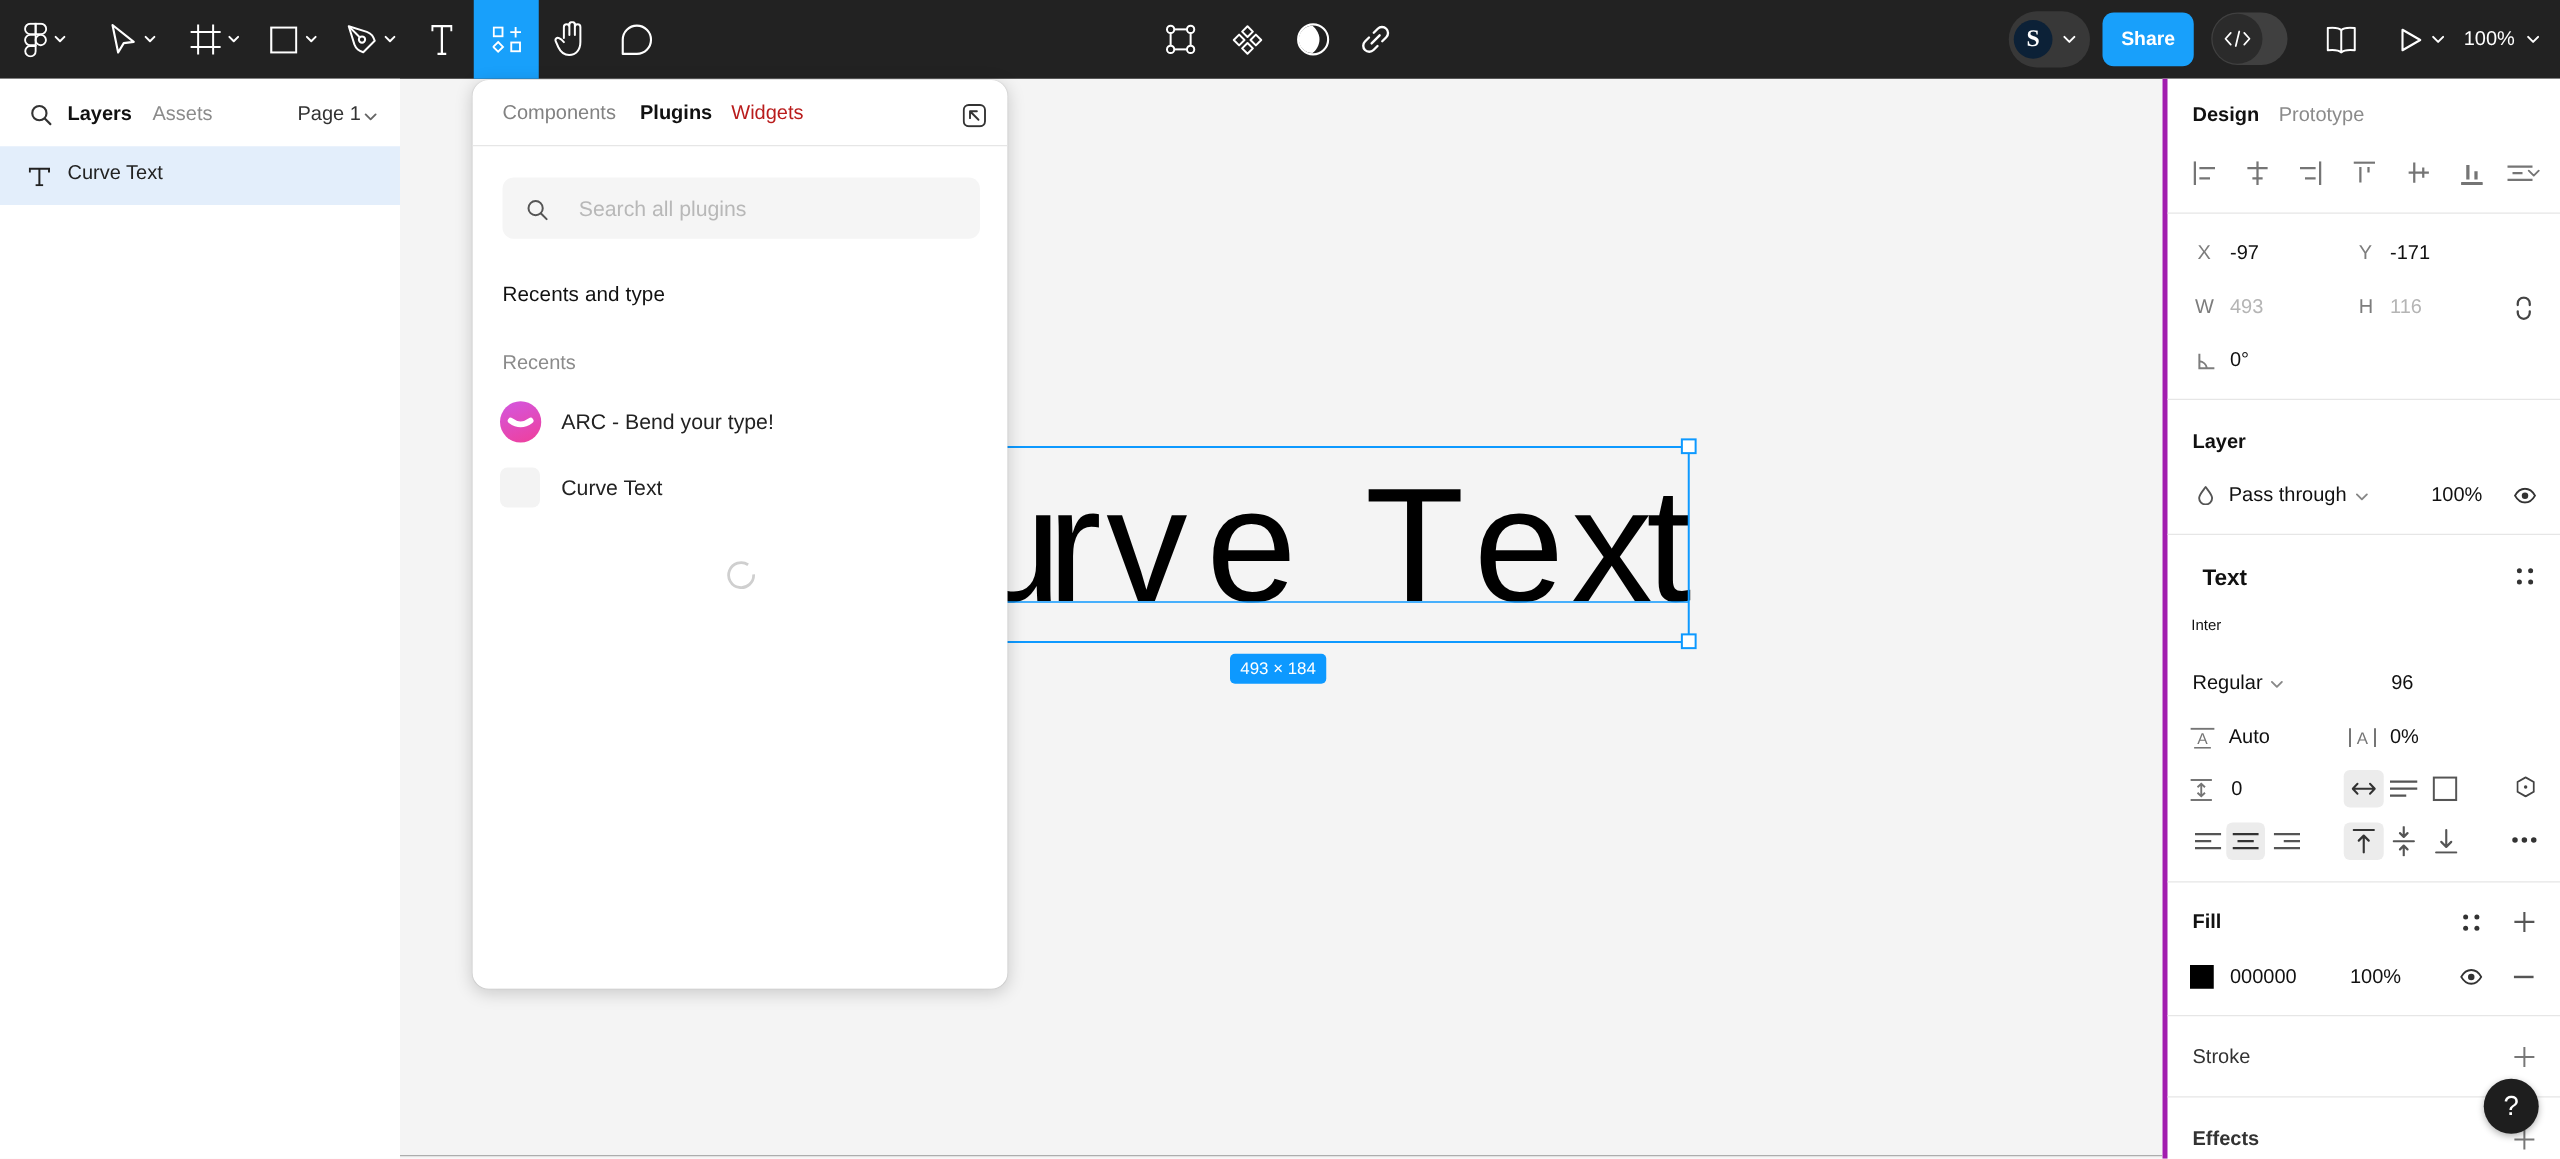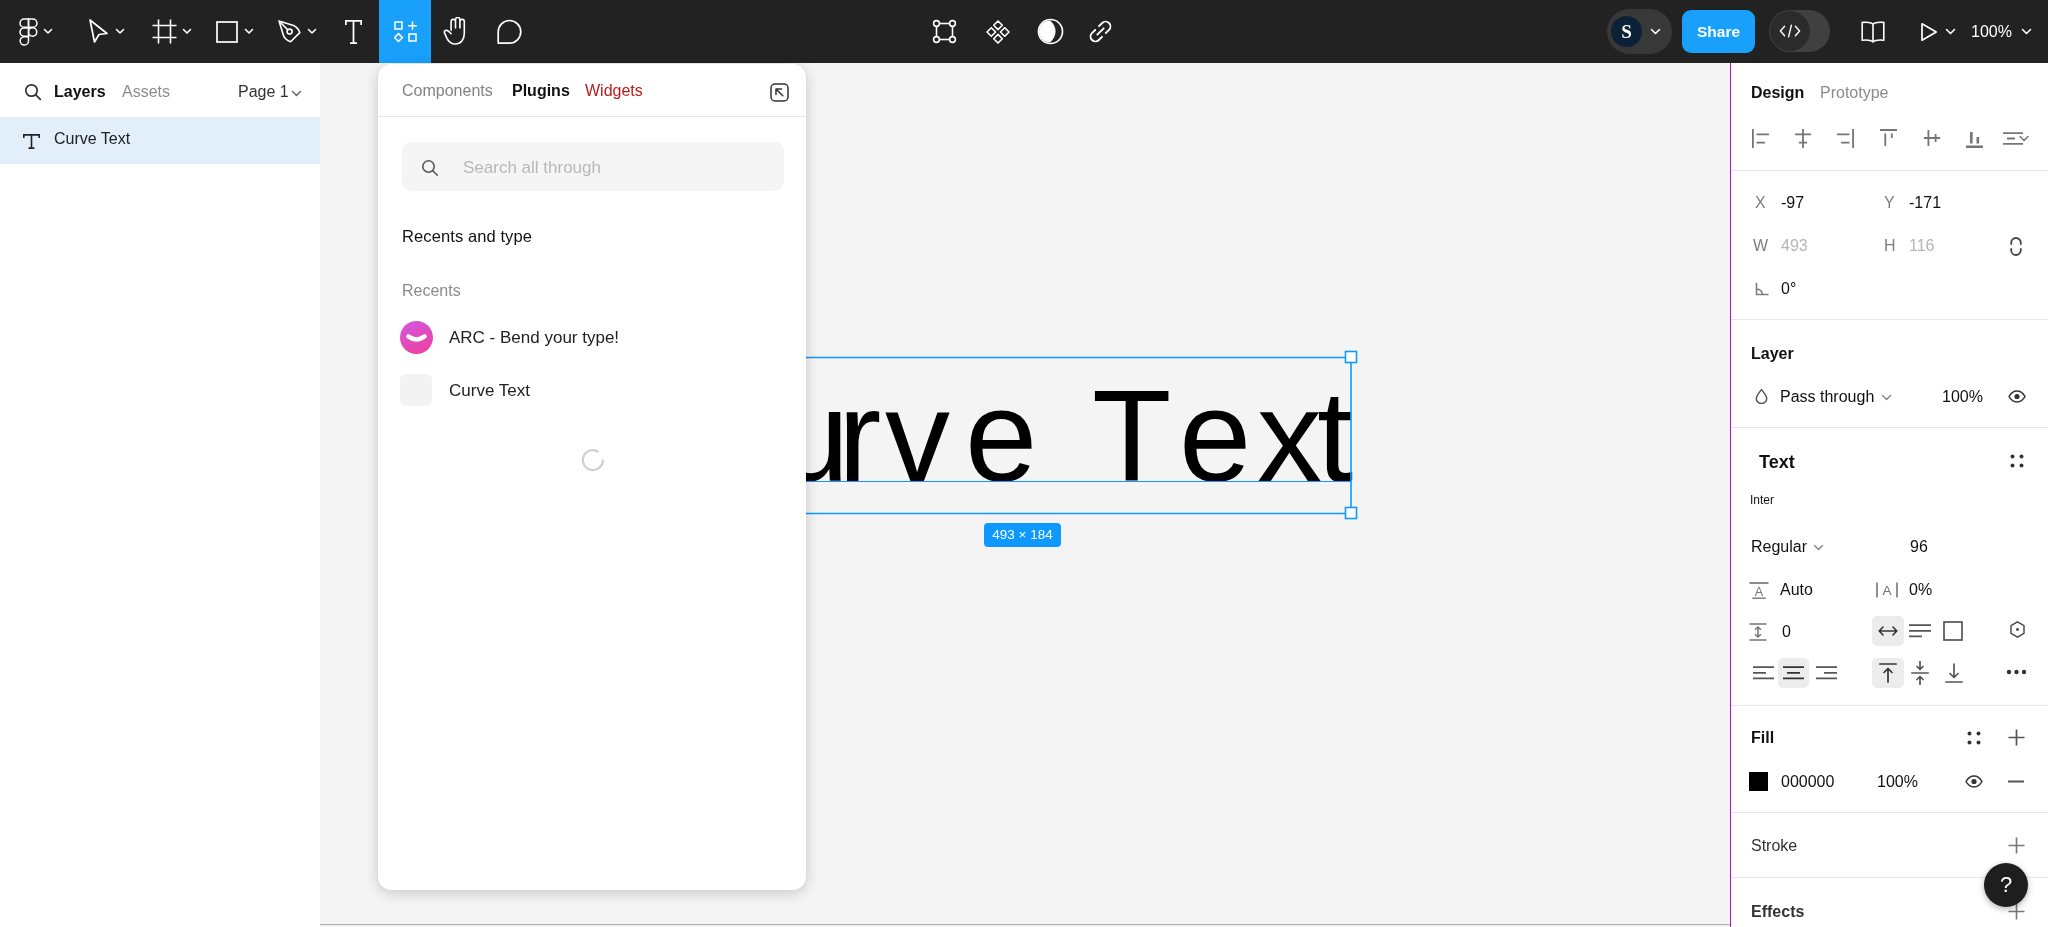--- a/index.html
+++ b/index.html
@@ -9,24 +9,24 @@
   
   #toolbar { position:absolute; left:0; top:0; width:2048px; height:63px; background:#222222; }
   #toolbar svg { position:absolute; }
   .chev { stroke:#ffffff; stroke-width:1.6; fill:none; stroke-linecap:round; stroke-linejoin:round; }
   
   #leftbar { position:absolute; left:0; top:63px; width:320px; height:776px; background:#ffffff; }
   #layer-row { position:absolute; left:0; top:54px; width:320px; height:47px; background:#e3eefb; }
   
   #canvas { position:absolute; left:320px; top:63px; width:1410px; height:864px; background:#f4f4f4; overflow:hidden; }
   
-  #panel { position:absolute; left:378px; top:64px; width:428px; height:826px; background:#ffffff;
+  #panel { position:absolute; left:378px; top:64px; width:428px; height:727px; background:#ffffff;
            border-radius:13px; box-shadow:0 3px 14px rgba(0,0,0,0.18), 0 0 1px rgba(0,0,0,0.12); }
   
-  #rightbar { position:absolute; left:1730px; top:63px; width:318px; height:864px; background:#ffffff; border-left:1px solid #a21caf; }
+  #rightbar { position:absolute; left:1730px; top:63px; width:318px; height:864px; background:#ffffff; border-left:4px solid #a21caf; }
   .divider { position:absolute; left:0; width:318px; height:1px; background:#e6e6e6; }
   .gbtn { position:absolute; background:#ececec; border-radius:5px; }
 </style>
 </head>
 <body>
 
 <div id="canvas">
   <svg class="abs" style="left:0;top:0" width="1410" height="864" viewBox="0 0 1410 864">
     <text x="368 457 518 565 645 729 772 859 937 997" y="418" font-family="Liberation Sans" font-size="130" fill="#000">Curve Text</text>
 
@@ -408,21 +408,21 @@
       <path d="M6 11.5 V6 H11.5 M6.2 6.2 L12.8 12.8" stroke-linecap="round"></path>
     </g>
   </svg>
   <div class="abs" style="left:0;top:52px;width:428px;height:1px;background:#e6e6e6"></div>
 
   <div class="abs" style="left:24px;top:78px;width:382px;height:49px;background:#f5f5f5;border-radius:9px"></div>
   <svg class="abs" style="left:43px;top:95px" width="18" height="18" viewBox="0 0 18 18">
     <circle cx="7.5" cy="7.5" r="5.7" fill="none" stroke="#555" stroke-width="1.6"></circle>
     <path d="M11.8 11.8 L16.3 16.3" stroke="#555" stroke-width="1.6" stroke-linecap="round"></path>
   </svg>
-  <div class="abs" style="left:85px;top:94px;font-size:17px;color:#b8b8b8">Search all through</div>
+  <div class="abs" style="left:85px;top:94px;font-size:17px;color:#b8b8b8">Search all plugins</div>
 
   <div class="abs" style="left:24px;top:163px;font-size:16.5px;font-weight:500;color:#111;letter-spacing:0.1px">Recents and type</div>
   <div class="abs" style="left:24px;top:218px;font-size:16px;color:#8b8b8b">Recents</div>
 
   <div class="abs" style="left:22px;top:257px;width:33px;height:33px;border-radius:50%;background:linear-gradient(160deg,#d357e0 0%,#ef3f9b 100%)"></div>
   <svg class="abs" style="left:22px;top:257px" width="33" height="33" viewBox="0 0 33 33">
     <path d="M8.5 15.5 Q16.5 21.5 24.5 15.5" fill="none" stroke="#fff" stroke-width="4.6" stroke-linecap="round"></path>
   </svg>
   <div class="abs" style="left:71px;top:264px;font-size:17px;color:#222">ARC - Bend your type!</div>
 

